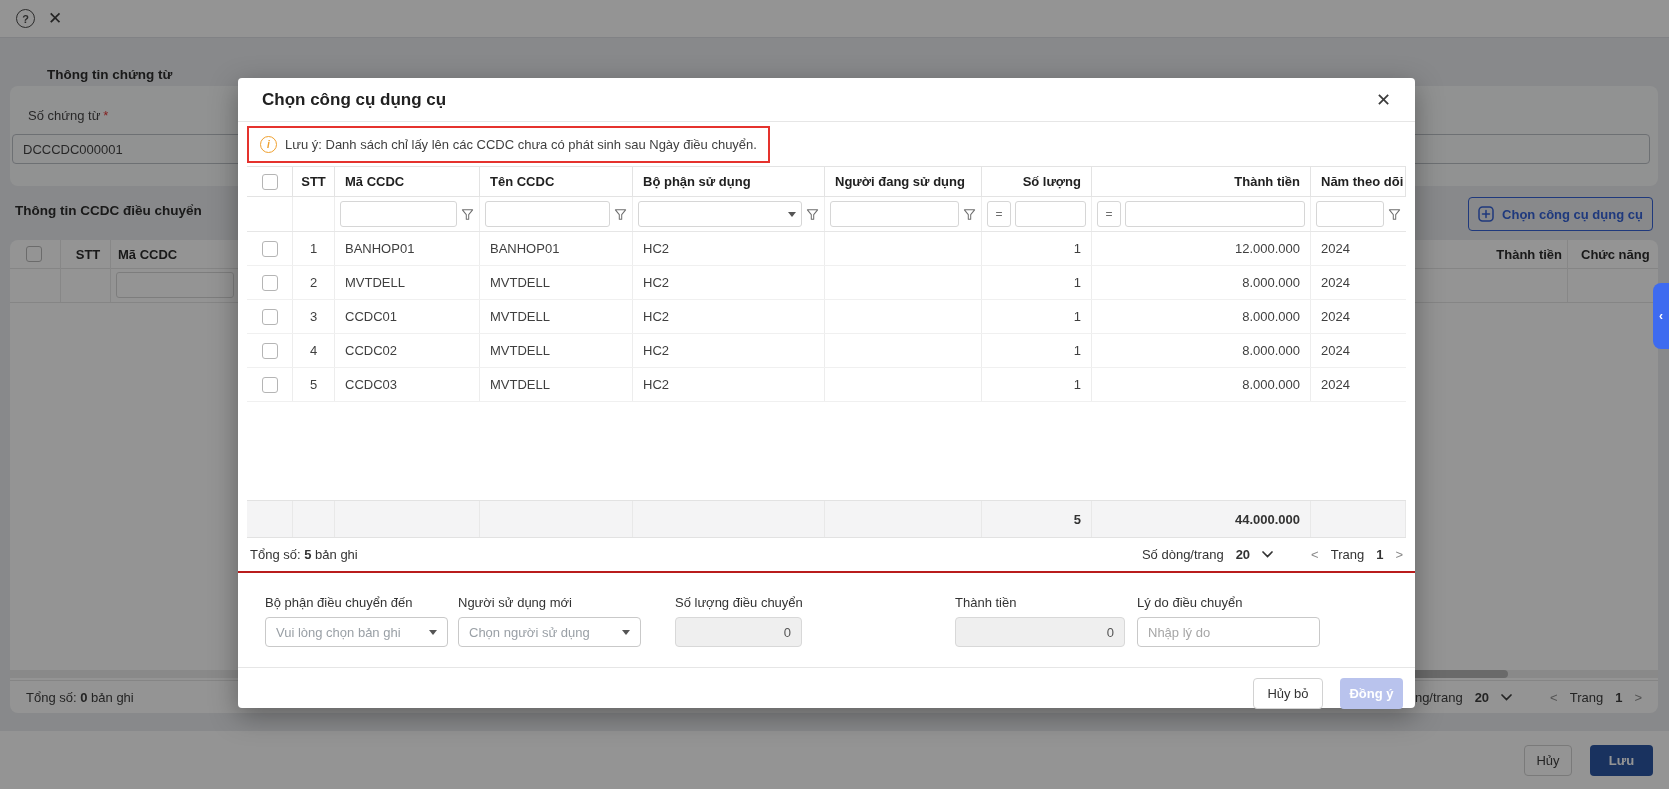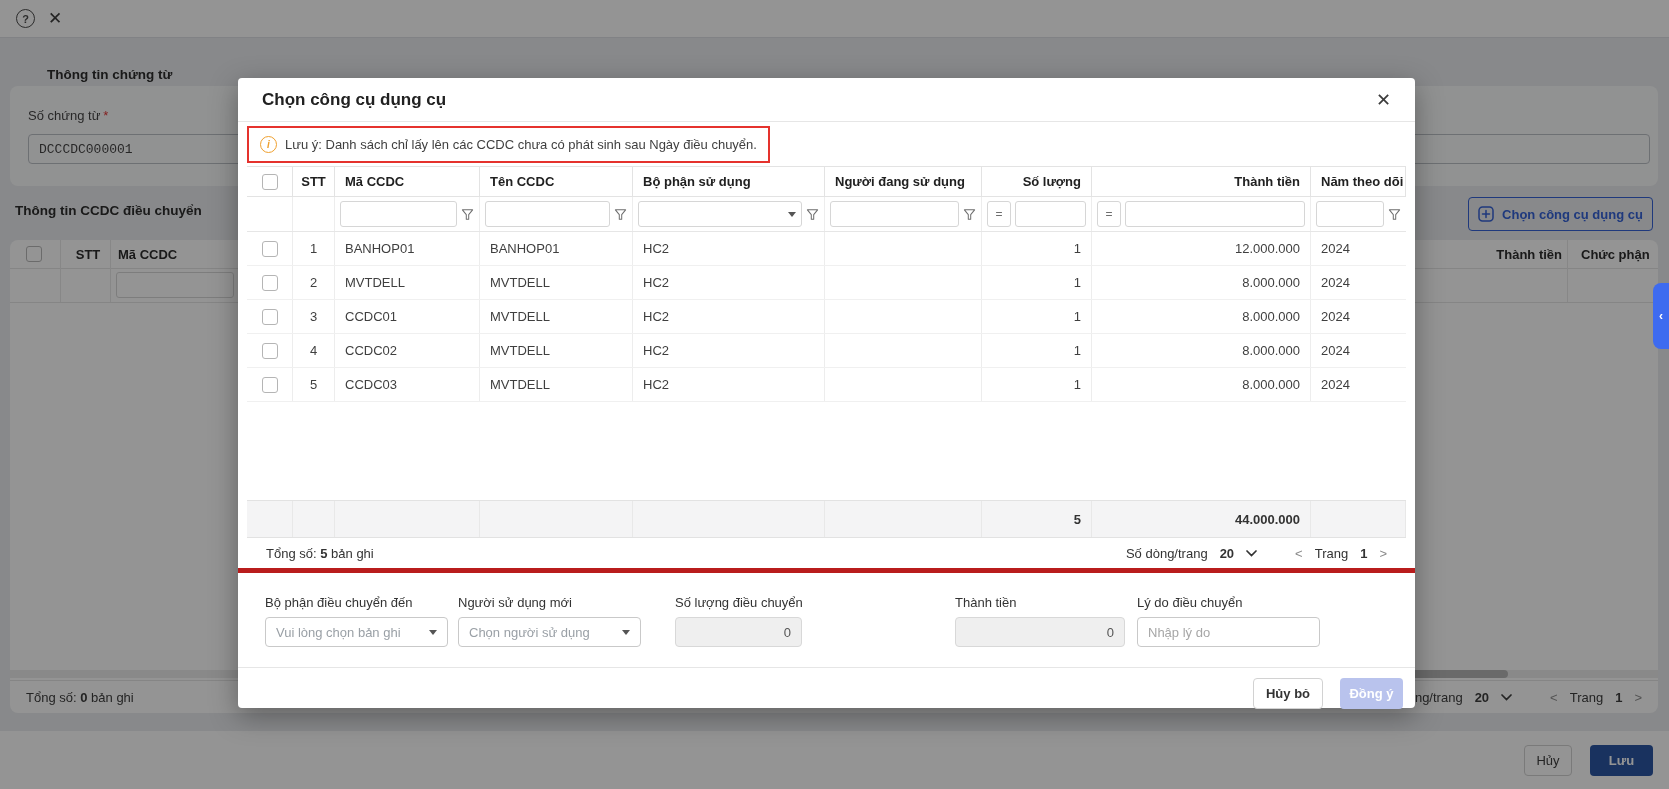--- a/index.html
+++ b/index.html
@@ -13,21 +13,21 @@
   .tb-icons{display:flex;gap:13px;align-items:center;}
   .help-ic{width:17px;height:17px;border:1.5px solid #424242;border-radius:50%;display:flex;
            align-items:center;justify-content:center;font-size:11px;font-weight:700;color:#424242;cursor:pointer;}
   .close-ic{font-size:17px;color:#333;cursor:pointer;line-height:1;}
   .sec-label{position:absolute;font-size:13.5px;font-weight:700;color:#222;}
   .card1{position:absolute;left:10px;top:86px;width:1648px;height:100px;background:#fafbfc;border-radius:8px;}
   .fld-label{position:absolute;top:22px;left:18px;font-size:13px;color:#3a3a3a;}
   .req{color:#e02d2d;margin-left:3px;}
   .txt-input{border:1px solid #b9bdc4;border-radius:4px;background:transparent;
              font-size:13px;color:#3a3a3a;box-sizing:border-box;padding:0 10px;height:30px;}
-  .doc-input{position:absolute;left:18px;top:48px;width:300px;font-family:Liberation Mono, monospace;}
+  .doc-input{position:absolute;left:2px;top:48px;width:300px;}
   .right-input{position:absolute;left:690px;top:48px;width:950px;}
   .add-btn{position:absolute;left:1468px;top:197px;width:185px;height:34px;border:1px solid #2a5ad5;
            border-radius:4px;background:transparent;color:#2a5ad5;font-size:13px;font-weight:700;
            display:flex;align-items:center;justify-content:center;gap:8px;cursor:pointer;box-sizing:border-box;}
   .tcard{position:absolute;left:10px;top:240px;width:1648px;height:473px;background:#fff;border-radius:8px;}
   .bg-hline{position:absolute;left:0;right:0;height:1px;background:#e4e4e4;}
   .bg-vline{position:absolute;top:0;height:62px;width:1px;background:#e7e7e7;}
   .bg-th{position:absolute;top:0;height:28px;display:flex;align-items:center;
          font-size:13px;font-weight:700;color:#222;box-sizing:border-box;}
   .cb{width:16px;height:16px;border:1.5px solid #b5b5b5;border-radius:3px;background:#fff;
@@ -77,35 +77,35 @@
   .f-caret{position:absolute;right:6px;top:11px;pointer-events:none;}
   .eq{width:24px;height:26px;border:1px solid #d6d6d6;border-radius:3px;display:flex;align-items:center;
       justify-content:center;color:#6e6e6e;font-size:12px;flex:0 0 auto;box-sizing:border-box;cursor:pointer;}
   .mr{height:33px;border-bottom:1px solid #f0f0f0;color:#3f3f3f;cursor:pointer;}
   .num{justify-content:flex-end;}
   .ctr{justify-content:center;}
   .spacer{height:98px;}
   .msum{height:36px;background:#f4f4f5;border-top:1px solid #e2e2e2;border-bottom:1px solid #e2e2e2;
         font-weight:600;color:#333;}
   .msum .mc{border-right:1px solid #e8e8e8;}
-  .m-pgfoot{height:35px;display:flex;align-items:center;padding:0 28px;border-bottom:5px solid #b91c1c;
+  .m-pgfoot{height:35px;display:flex;align-items:center;padding:0 12px;border-bottom:2px solid #b91c1c;
             color:#333;box-sizing:border-box;}
   .m-form{position:relative;height:94px;}
   .ffield{position:absolute;top:22px;}
   .ffield .flabel{font-size:13px;color:#333;margin-bottom:7px;white-space:nowrap;}
   .sel{height:30px;border:1px solid #c9c9c9;border-radius:4px;display:flex;align-items:center;
        padding:0 10px;box-sizing:border-box;color:#9aa0a6;cursor:pointer;justify-content:space-between;gap:6px;}
   .dis-input{width:100%;height:30px;background:#efefef;border:1px solid #d8d8d8;border-radius:4px;
              box-sizing:border-box;text-align:right;padding:0 10px;color:#555;font-size:13px;font-family:inherit;}
   .reason-input{width:100%;height:30px;border:1px solid #c9c9c9;border-radius:4px;box-sizing:border-box;
                 padding:0 10px;font-size:13px;font-family:inherit;color:#3a3a3a;}
   .reason-input::placeholder{color:#a6a6a6;}
   .m-actions{height:51px;border-top:1px solid #e6e6e6;display:flex;align-items:center;justify-content:flex-end;
              gap:17px;padding-right:12px;box-sizing:border-box;}
-  .btn-cancel{width:70px;border:1px solid #d2d2d2;background:#fff;color:#333;font-weight:bold;}
+  .btn-cancel{width:70px;border:1px solid #d2d2d2;background:#fff;color:#333;}
   .btn-ok{width:63px;border:none;background:#b9c3ed;color:#fff;font-weight:700;}
   svg{flex:0 0 auto;}
 </style>
 </head>
 <body>
 
 <div class="stage">
 
   <div class="titlebar">
     <div class="tb-icons">
@@ -138,21 +138,21 @@
     <div class="bg-hline" style="top:28px;"></div>
     <div class="bg-hline" style="top:62px;"></div>
     <div class="bg-vline" style="left:50px;"></div>
     <div class="bg-vline" style="left:100px;"></div>
     <div class="bg-vline" style="left:250px;"></div>
     <div class="bg-vline" style="left:1557px;"></div>
     <span class="cb" style="position:absolute;left:16px;top:6px;"></span>
     <div class="bg-th" style="left:58px;width:40px;justify-content:center;">STT</div>
     <div class="bg-th" style="left:108px;width:140px;">Mã CCDC</div>
     <div class="bg-th" style="left:1380px;width:172px;justify-content:flex-end;">Thành tiền</div>
-    <div class="bg-th" style="left:1571px;width:77px;">Chức phận</div>
+    <div class="bg-th" style="left:1571px;width:77px;">Chức năng</div>
     <input class="bg-filter-input" style="">
     <svg style="position:absolute;left:230px;top:39px;" width="13" height="13" viewBox="0 0 14 14">
         <path d="M1.5 2h11L8.3 7.2V12H5.7V7.2L1.5 2z" fill="none" stroke="#6e6e6e" stroke-width="1.1" stroke-linejoin="round"></path>
       </svg>
     <div class="hscroll">
       <div class="hthumb"></div>
     </div>
     <div class="tfoot">
       <span>
         <span>Tổng số:</span>&nbsp;<span class="bold">0</span>&nbsp;<span>bản ghi</span>

